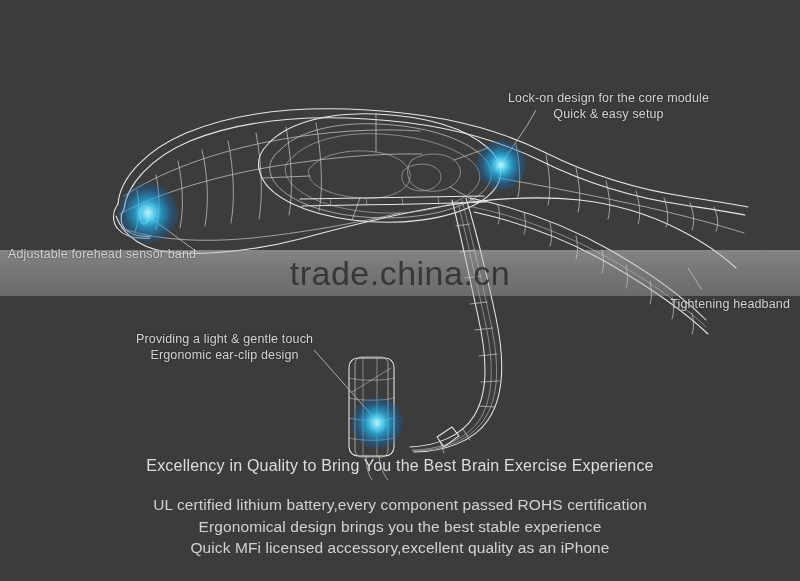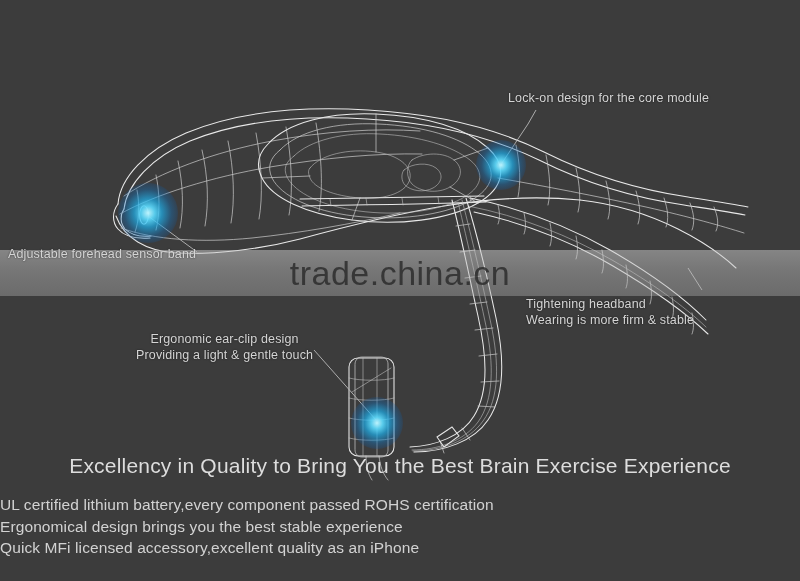--- a/index.html
+++ b/index.html
@@ -53,21 +53,21 @@
     position: absolute;
     font-size: 12.5px;
     line-height: 16px;
     color: #d5d5d5;
     letter-spacing: 0.15px;
     white-space: nowrap;
     text-shadow: 0 0 2px rgba(0,0,0,0.6);
   }
   .callout .line { display: block; }
   .callout.center { text-align: center; }
-  .callout.right  { }
+  .callout.right  { text-align: right; }
   .callout.left   { text-align: center; }
 
   
   #watermark-band {
     position: absolute;
     left: 0;
     top: 250px;
     width: 800px;
     height: 46px;
     background: linear-gradient(to bottom,
@@ -92,31 +92,31 @@
     pointer-events: none;
   }
 
   
   #headline {
     position: absolute;
     left: 0;
     top: 452px;
     width: 800px;
     text-align: center;
-    font-size: 21px;
+    font-size: 16px;
     line-height: 28px;
     color: #dddddd;
     letter-spacing: 0.2px;
   }
   #subcopy {
     position: absolute;
     left: 0;
     top: 494px;
     width: 800px;
-    text-align: left;
+    text-align: center;
     font-size: 15.5px;
     line-height: 21.5px;
     color: #d2d2d2;
     letter-spacing: 0.1px;
   }
   #subcopy .line { display: block; }
 </style>
 </head>
 <body>
 
@@ -299,30 +299,30 @@
 
   <div id="watermark-band"></div>
   <div id="watermark-text">trade.china.cn</div>
 
   <div class="callout left" style="left:8px; top:246px;">
     <span class="line">Adjustable forehead sensor band</span>
   </div>
 
   <div class="callout center" style="left:508px; top:90px;text-align:center;">
     <span class="line">Lock-on design for the core module</span>
+    <span class="line">Quick &amp; easy setup</span>
   </div>
 
   <div class="callout center" style="left:136px; top:331px;">
+    <span class="line">Providing a light &amp; gentle touch</span>
     <span class="line">Ergonomic ear-clip design</span>
-    <span class="line">Providing a light &amp; gentle touch</span>
   </div>
 
   <div class="callout right" style="left:526px; top:296px; width:264px;">
     <span class="line">Tightening headband</span>
-    <span class="line">Wearing is more firm &amp; stable</span>
   </div>
 
   <div id="headline">Excellency in Quality to Bring You the Best Brain Exercise Experience</div>
 
   <div id="subcopy">
     <span class="line">UL certified lithium battery,every component passed ROHS certification</span>
     <span class="line">Ergonomical design brings you the best stable experience</span>
     <span class="line">Quick MFi licensed accessory,excellent quality as an iPhone</span>
   </div>
 

